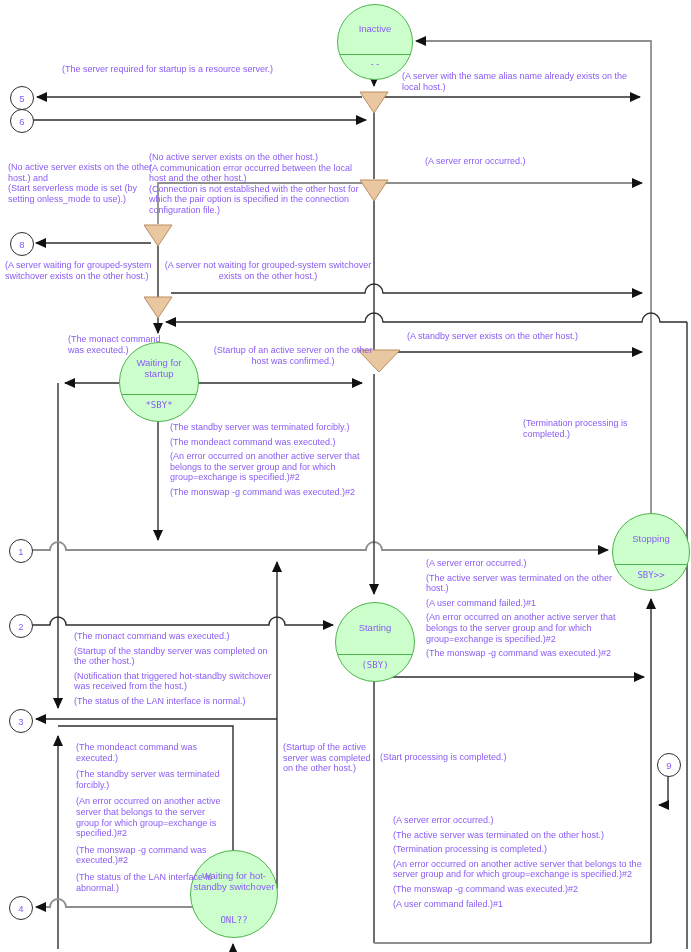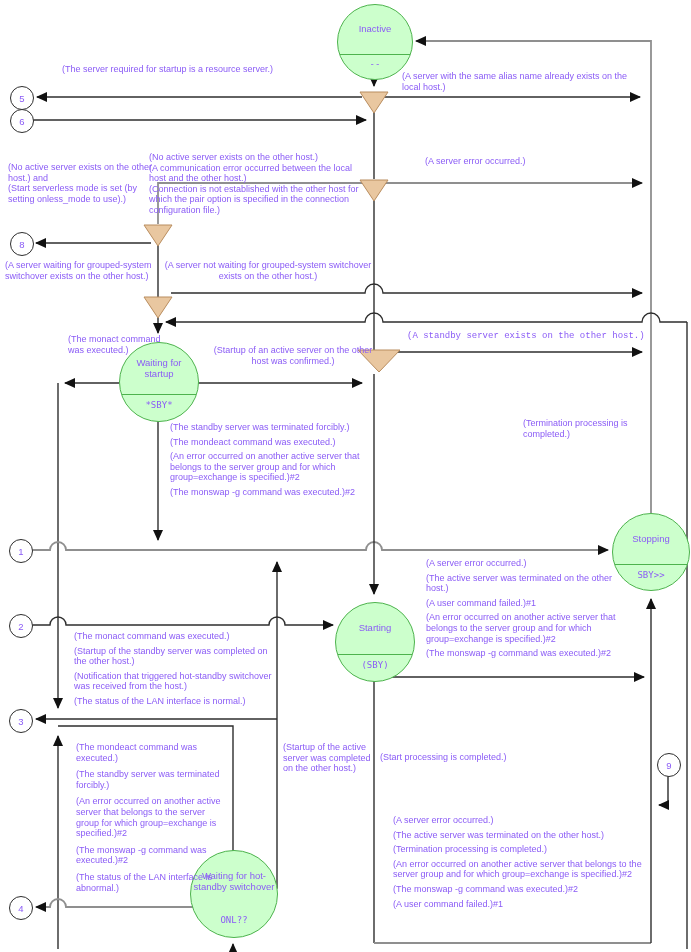--- a/index.html
+++ b/index.html
@@ -137,21 +137,21 @@
   </div>
   <div class="lbl" style="left:425px;top:156px;width:160px;">(A server error occurred.)</div>
   <div class="lbl tight" style="left:8px;top:162px;width:158px;">
     <div class="item">(No active server exists on the other host.) and</div>
     <div class="item">(Start serverless mode is set (by setting onless_mode to use).)</div>
   </div>
   <div class="lbl" style="left:5px;top:260px;width:172px;">(A server waiting for grouped-system switchover exists on the other host.)</div>
   <div class="lbl center" style="left:163px;top:260px;width:210px;">(A server not waiting for grouped-system switchover exists on the other host.)</div>
   <div class="lbl" style="left:68px;top:334px;width:100px;">(The monact command was executed.)</div>
   <div class="lbl center" style="left:213px;top:345px;width:160px;">(Startup of an active server on the other host was confirmed.)</div>
-  <div class="lbl" style="left:407px;top:331px;width:250px;font-family:Liberation Mono, monospace;">(A standby server exists on the other host.)</div>
+  <div class="lbl" style="left:407px;top:331px;width:250px;">(A standby server exists on the other host.)</div>
   <div class="lbl" style="left:523px;top:418px;width:135px;">(Termination processing is completed.)</div>
   <div class="lbl" style="left:160px;top:422px;width:205px;">
     <div class="item">(The standby server was terminated forcibly.)</div>
     <div class="item">(The mondeact command was executed.)</div>
     <div class="item">(An error occurred on another active server that belongs to the server group and for which group=exchange is specified.)#2</div>
     <div class="item">(The monswap -g command was executed.)#2</div>
   </div>
   <div class="lbl" style="left:416px;top:558px;width:215px;">
     <div class="item">(A server error occurred.)</div>
     <div class="item">(The active server was terminated on the other host.)</div>

